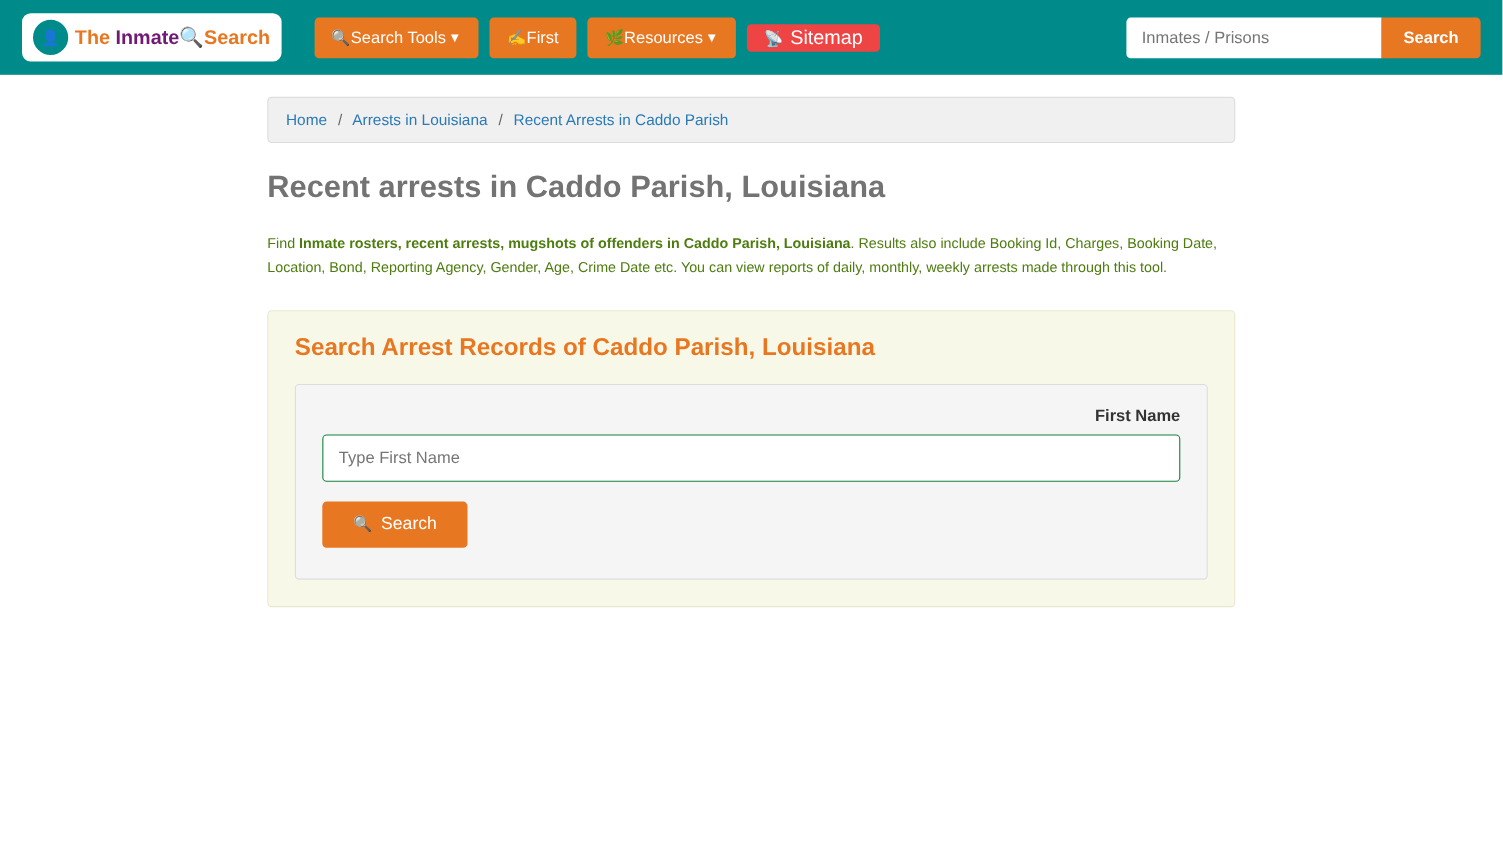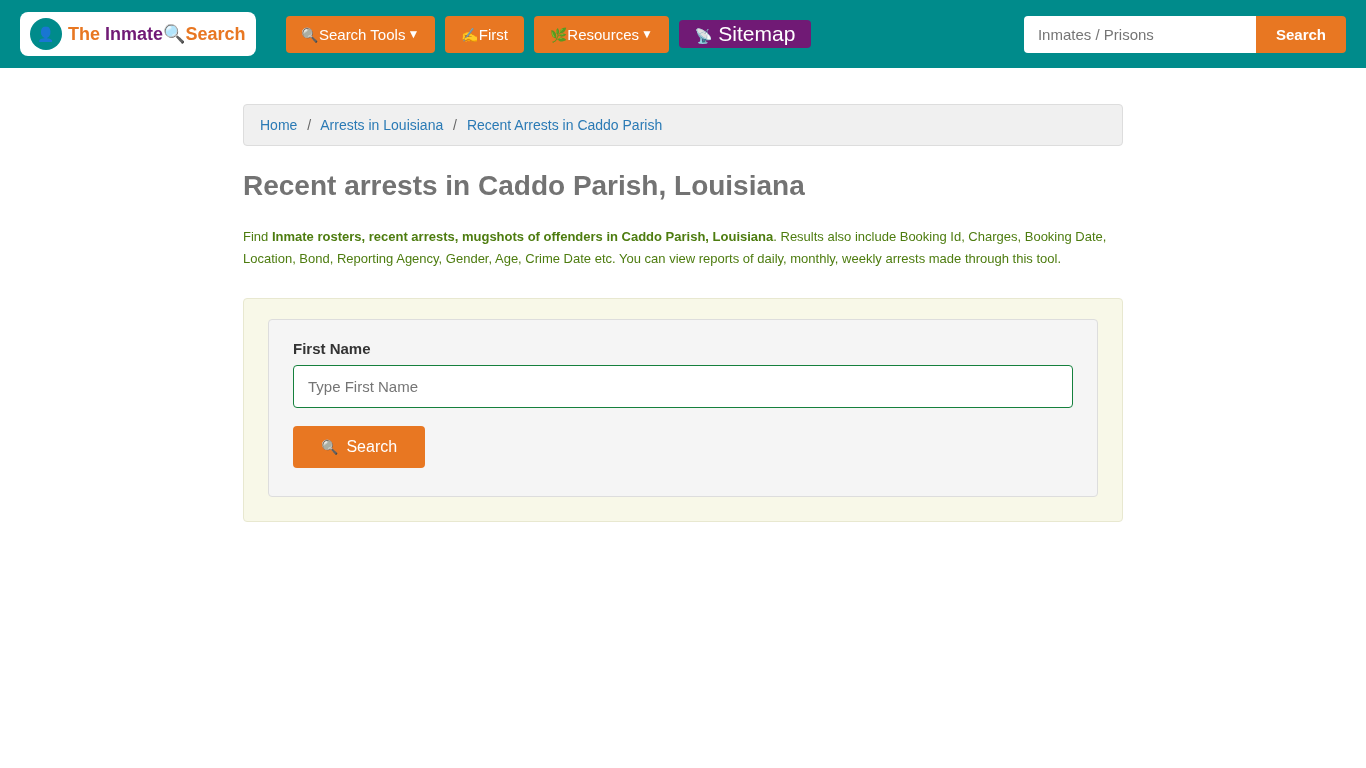--- a/index.html
+++ b/index.html
@@ -53,26 +53,26 @@
       border-radius: 4px;
       padding: 10px 16px;
       font-size: 15px;
       cursor: pointer;
       display: flex;
       align-items: center;
       gap: 0;
       white-space: nowrap;
     }
     .nav-btn-plain {
-      background: #701a75;
+      background: #ef4444;
       color: #fff;
       border: none;
       border-radius: 4px;
       padding: 2px 16px;
-      font-size: 21px;
+      font-size: 18px;
       cursor: pointer;
       display: flex;
       align-items: center;
       gap: 6px;
     }
 
     .nav-spacer { flex: 1; }
 
     .search-area {
       display: flex;
@@ -97,21 +97,21 @@
       font-size: 15px;
       cursor: pointer;
       font-weight: bold;
     }
 
     .chevron { font-size: 12px; margin-left: 2px; }
 
     
     .main-content {
       max-width: 920px;
-      margin: 16px auto;
+      margin: 0 auto;
       padding: 20px 20px 40px;
     }
 
     
     .breadcrumb {
       background: #f0f0f0;
       border: 1px solid #ddd;
       padding: 12px 16px;
       border-radius: 4px;
       margin-bottom: 24px;
@@ -164,20 +164,21 @@
 
     .form-group {
       margin-bottom: 18px;
     }
     .form-label {
       display: block;
       font-size: 15px;
       font-weight: bold;
       color: #333;
       margin-bottom: 8px;
+      text-align: right;
     }
     .form-input {
       width: 100%;
       padding: 12px 14px;
       font-size: 15px;
       border: 1px solid #15803d;
       border-radius: 4px;
       outline: none;
       color: #999;
       background: #fff;
@@ -260,20 +261,21 @@
     <span class="current">Recent Arrests in Caddo Parish</span>
   </div>
 
   <h1 class="page-title">Recent arrests in Caddo Parish, Louisiana</h1>
 
   <p class="description">
     <span>Find </span><strong>Inmate rosters, recent arrests, mugshots of offenders in Caddo Parish, Louisiana</strong><span>. Results also include Booking Id, Charges, Booking Date, Location, Bond, Reporting Agency, Gender, Age, Crime Date etc. You can view reports of daily, monthly, weekly arrests made through this tool.</span>
   </p>
 
   <div class="search-section">
+    <h2 class="search-section-title">Search Arrest Records of Caddo Parish, Louisiana</h2>
 
     <div class="form-card">
 
       <div class="form-group">
         <label class="form-label">First Name</label>
         <input class="form-input" type="text" placeholder="Type First Name" style="">
       </div>
 
 
       <button class="search-form-btn">

